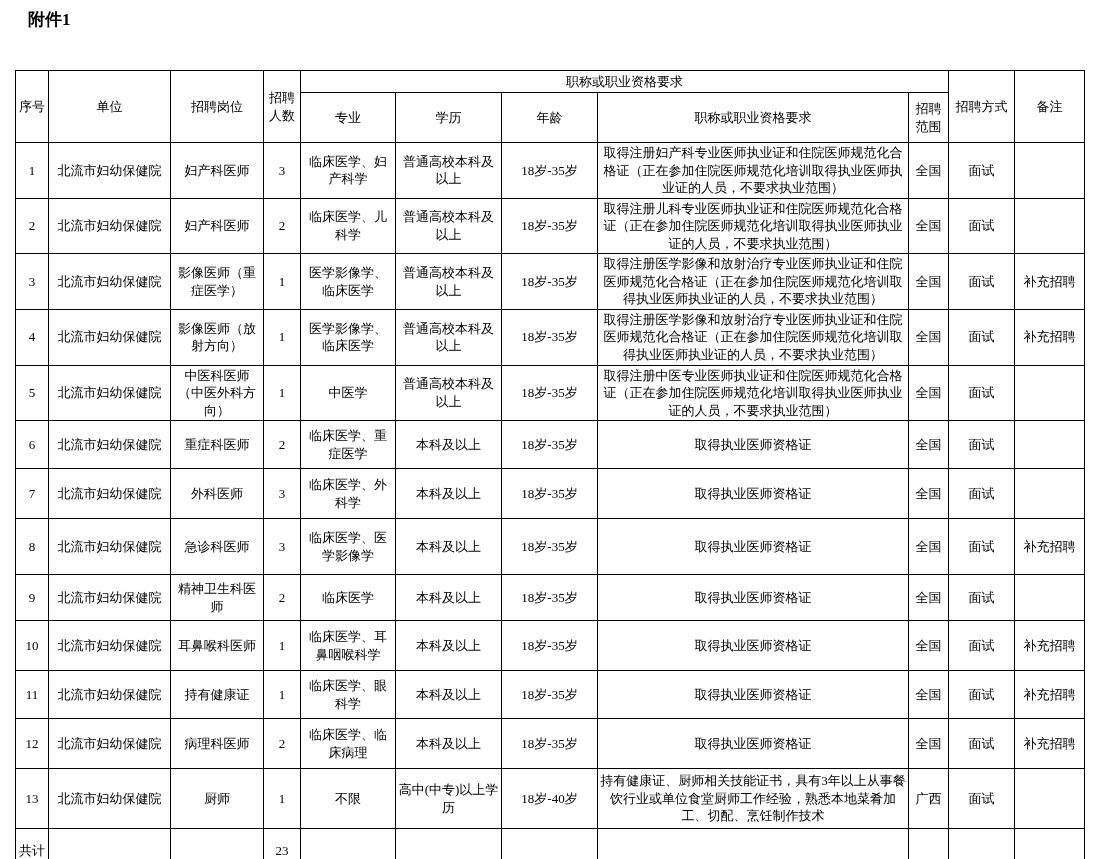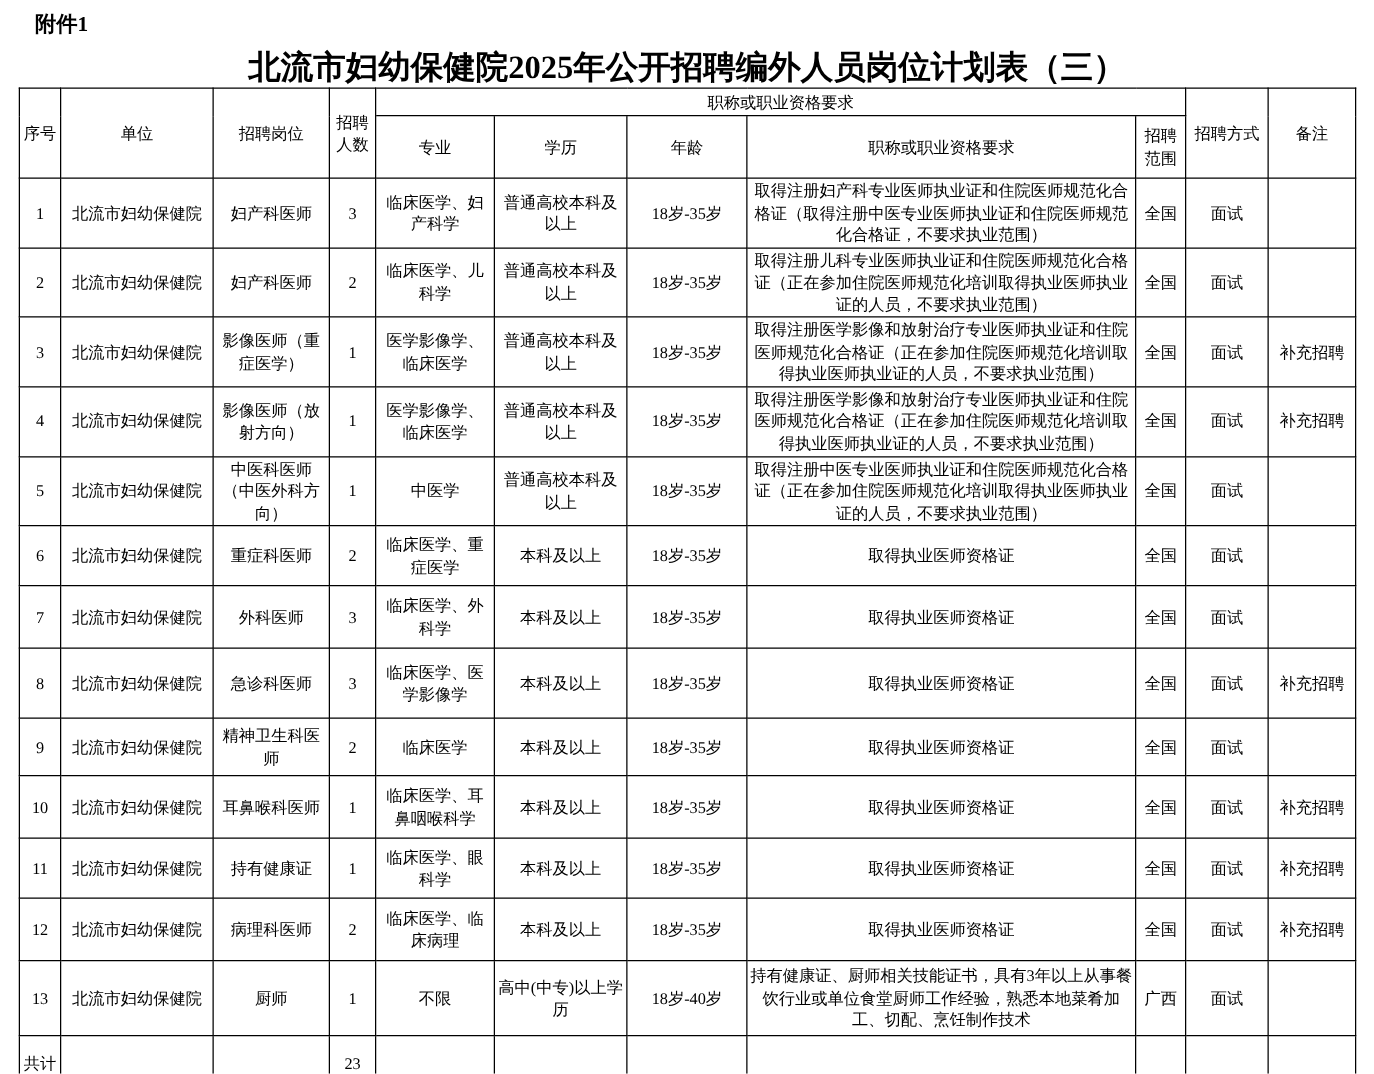--- a/index.html
+++ b/index.html
@@ -72,21 +72,20 @@
   tbody tr:nth-child(13) { height: 60px; }
   tfoot tr { height: 45px; }
 </style>
 </head>
 <body>
 
 <div class="page">
 
   <div class="attachment-label">附件1</div>
 
-  <div class="doc-title">北流市妇幼保健院2025年公开招聘编外人员岗位计划表（三）</div>
 
   <table class="recruit">
     <colgroup>
       <col style="width:33px">
       <col style="width:122px">
       <col style="width:93px">
       <col style="width:37px">
       <col style="width:95px">
       <col style="width:106px">
       <col style="width:96px">
@@ -115,21 +114,21 @@
     </thead>
     <tbody>
         <tr>
     <td>1</td>
     <td>北流市妇幼保健院</td>
     <td>妇产科医师</td>
     <td>3</td>
     <td>临床医学、妇产科学</td>
     <td>普通高校本科及以上</td>
     <td>18岁-35岁</td>
-    <td>取得注册妇产科专业医师执业证和住院医师规范化合格证（取得注册中医专业医师执业证和住院医师规范化合格证，不要求执业范围）</td>
+    <td>取得注册妇产科专业医师执业证和住院医师规范化合格证（正在参加住院医师规范化培训取得执业医师执业证的人员，不要求执业范围）</td>
     <td>全国</td>
     <td>面试</td>
     <td></td>
   </tr>
         <tr>
     <td>2</td>
     <td>北流市妇幼保健院</td>
     <td>妇产科医师</td>
     <td>2</td>
     <td>临床医学、儿科学</td>

